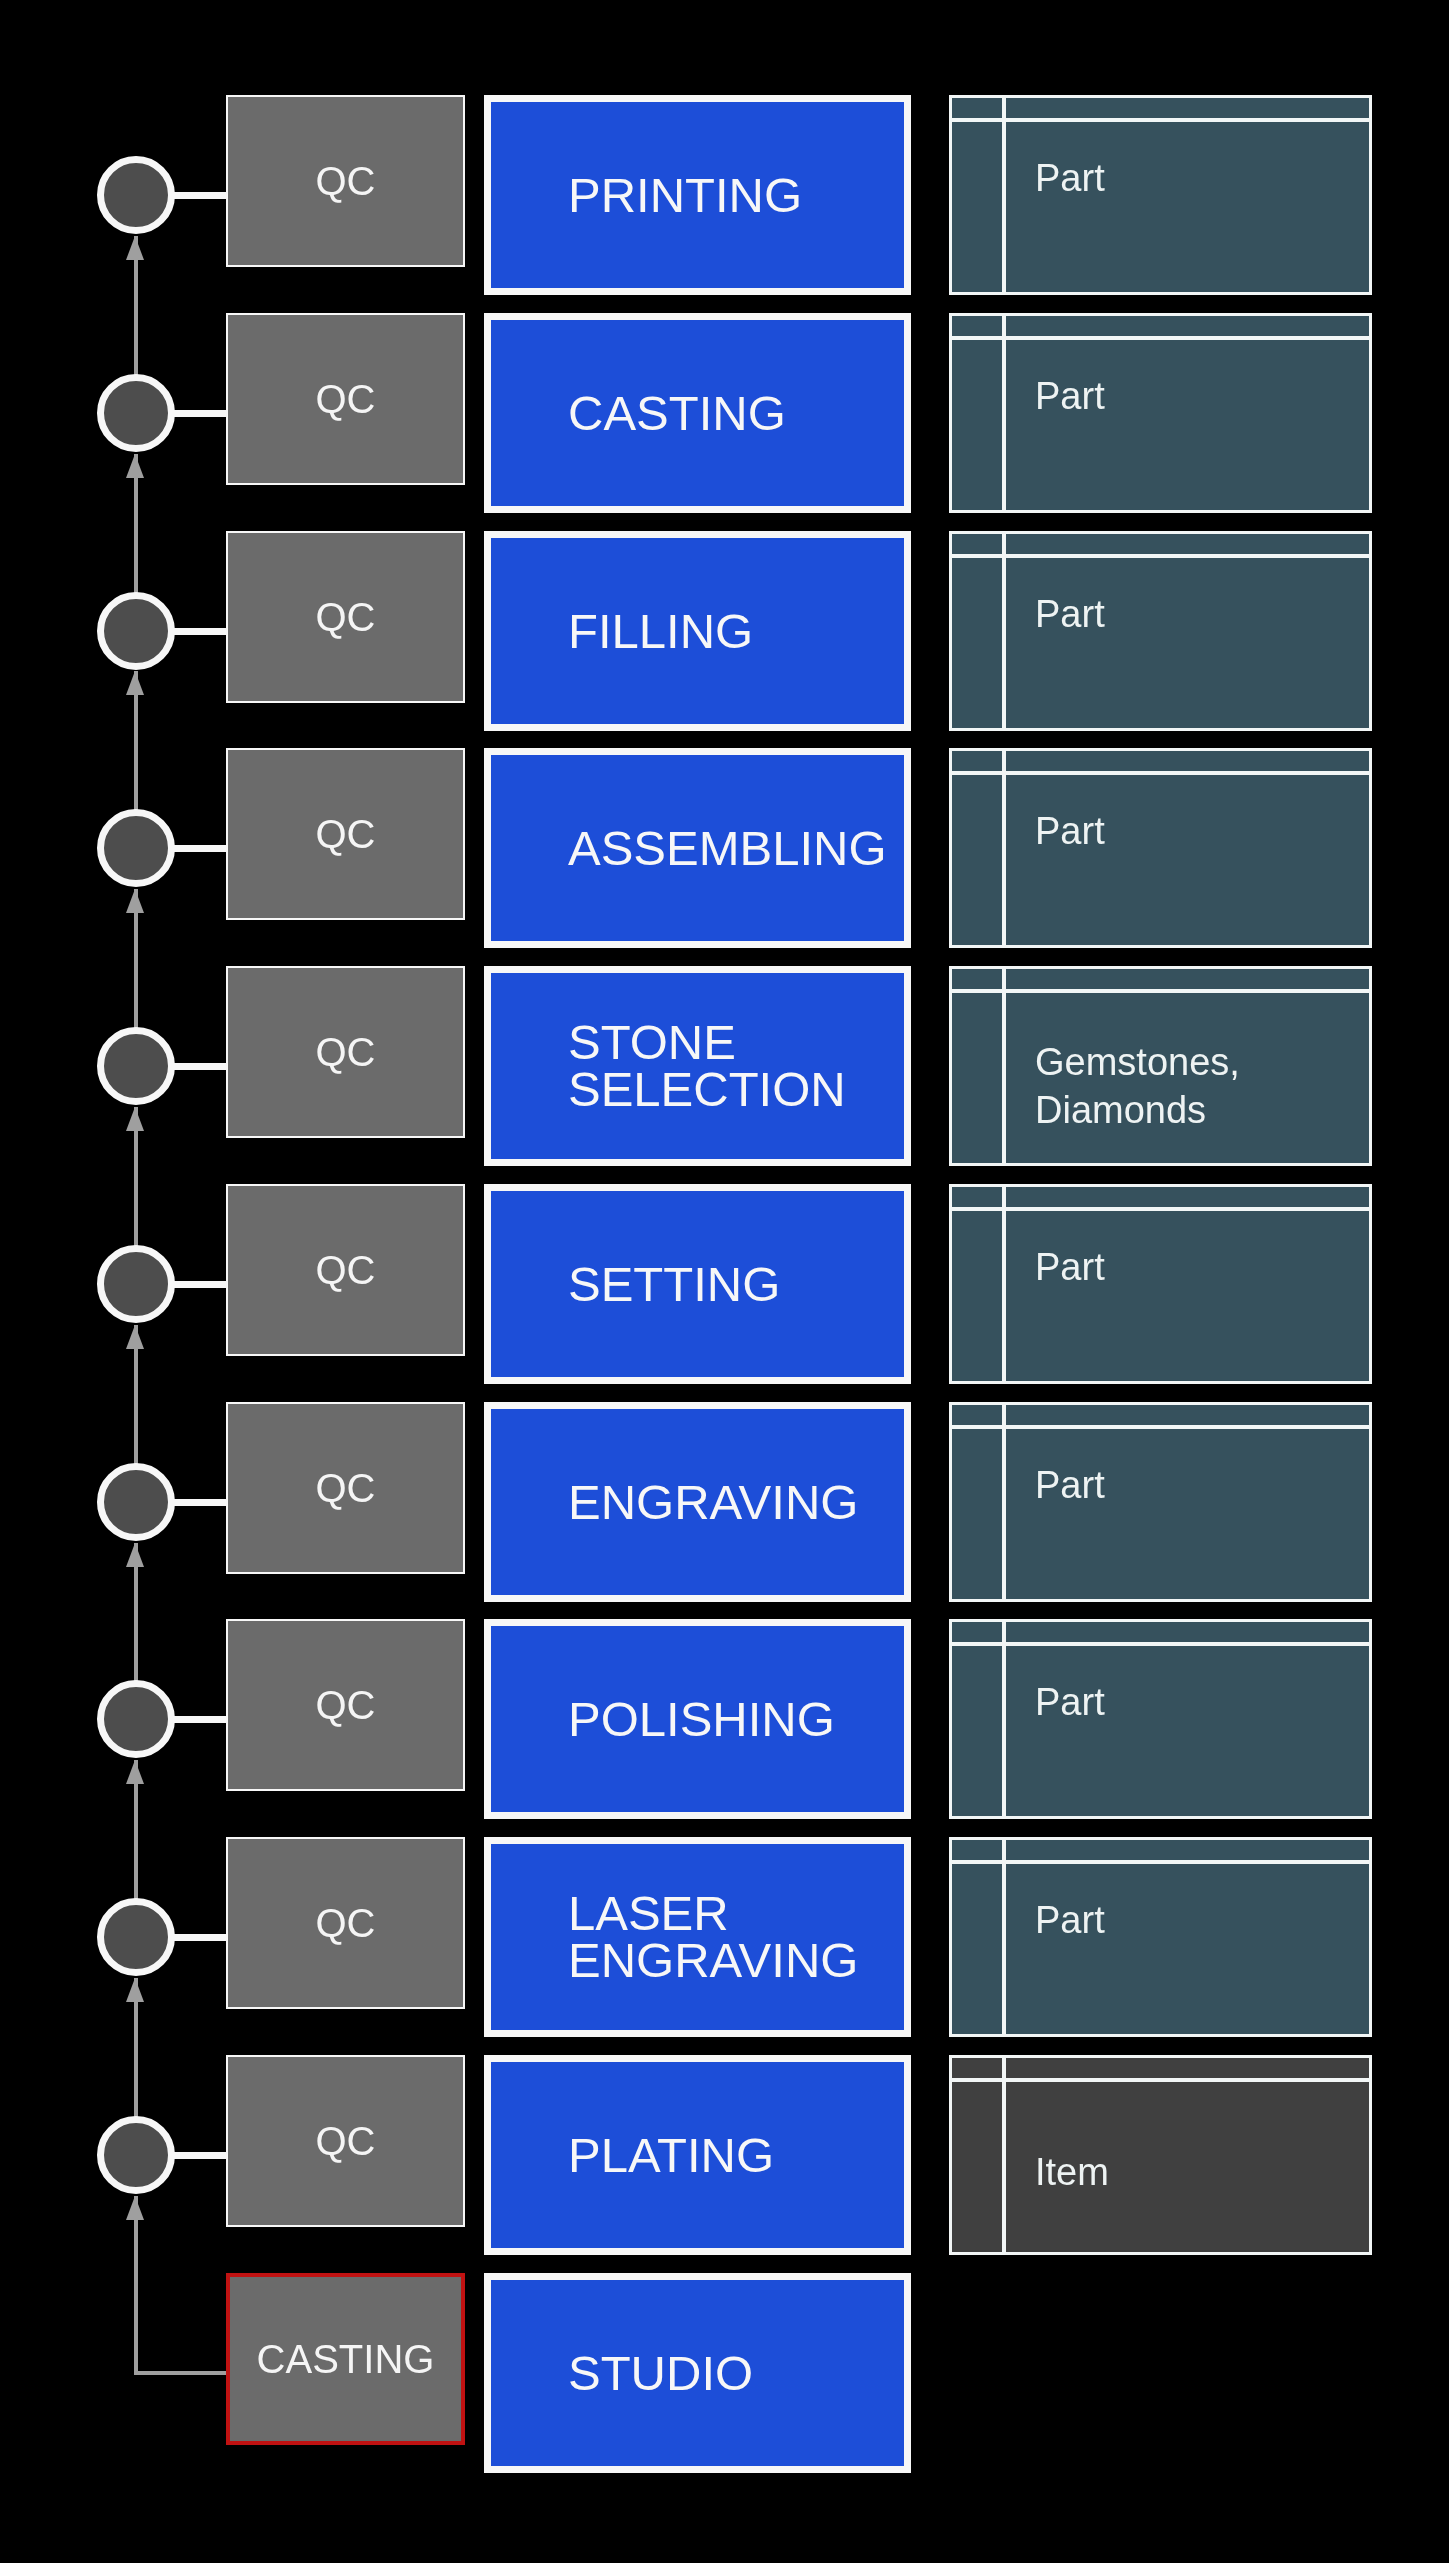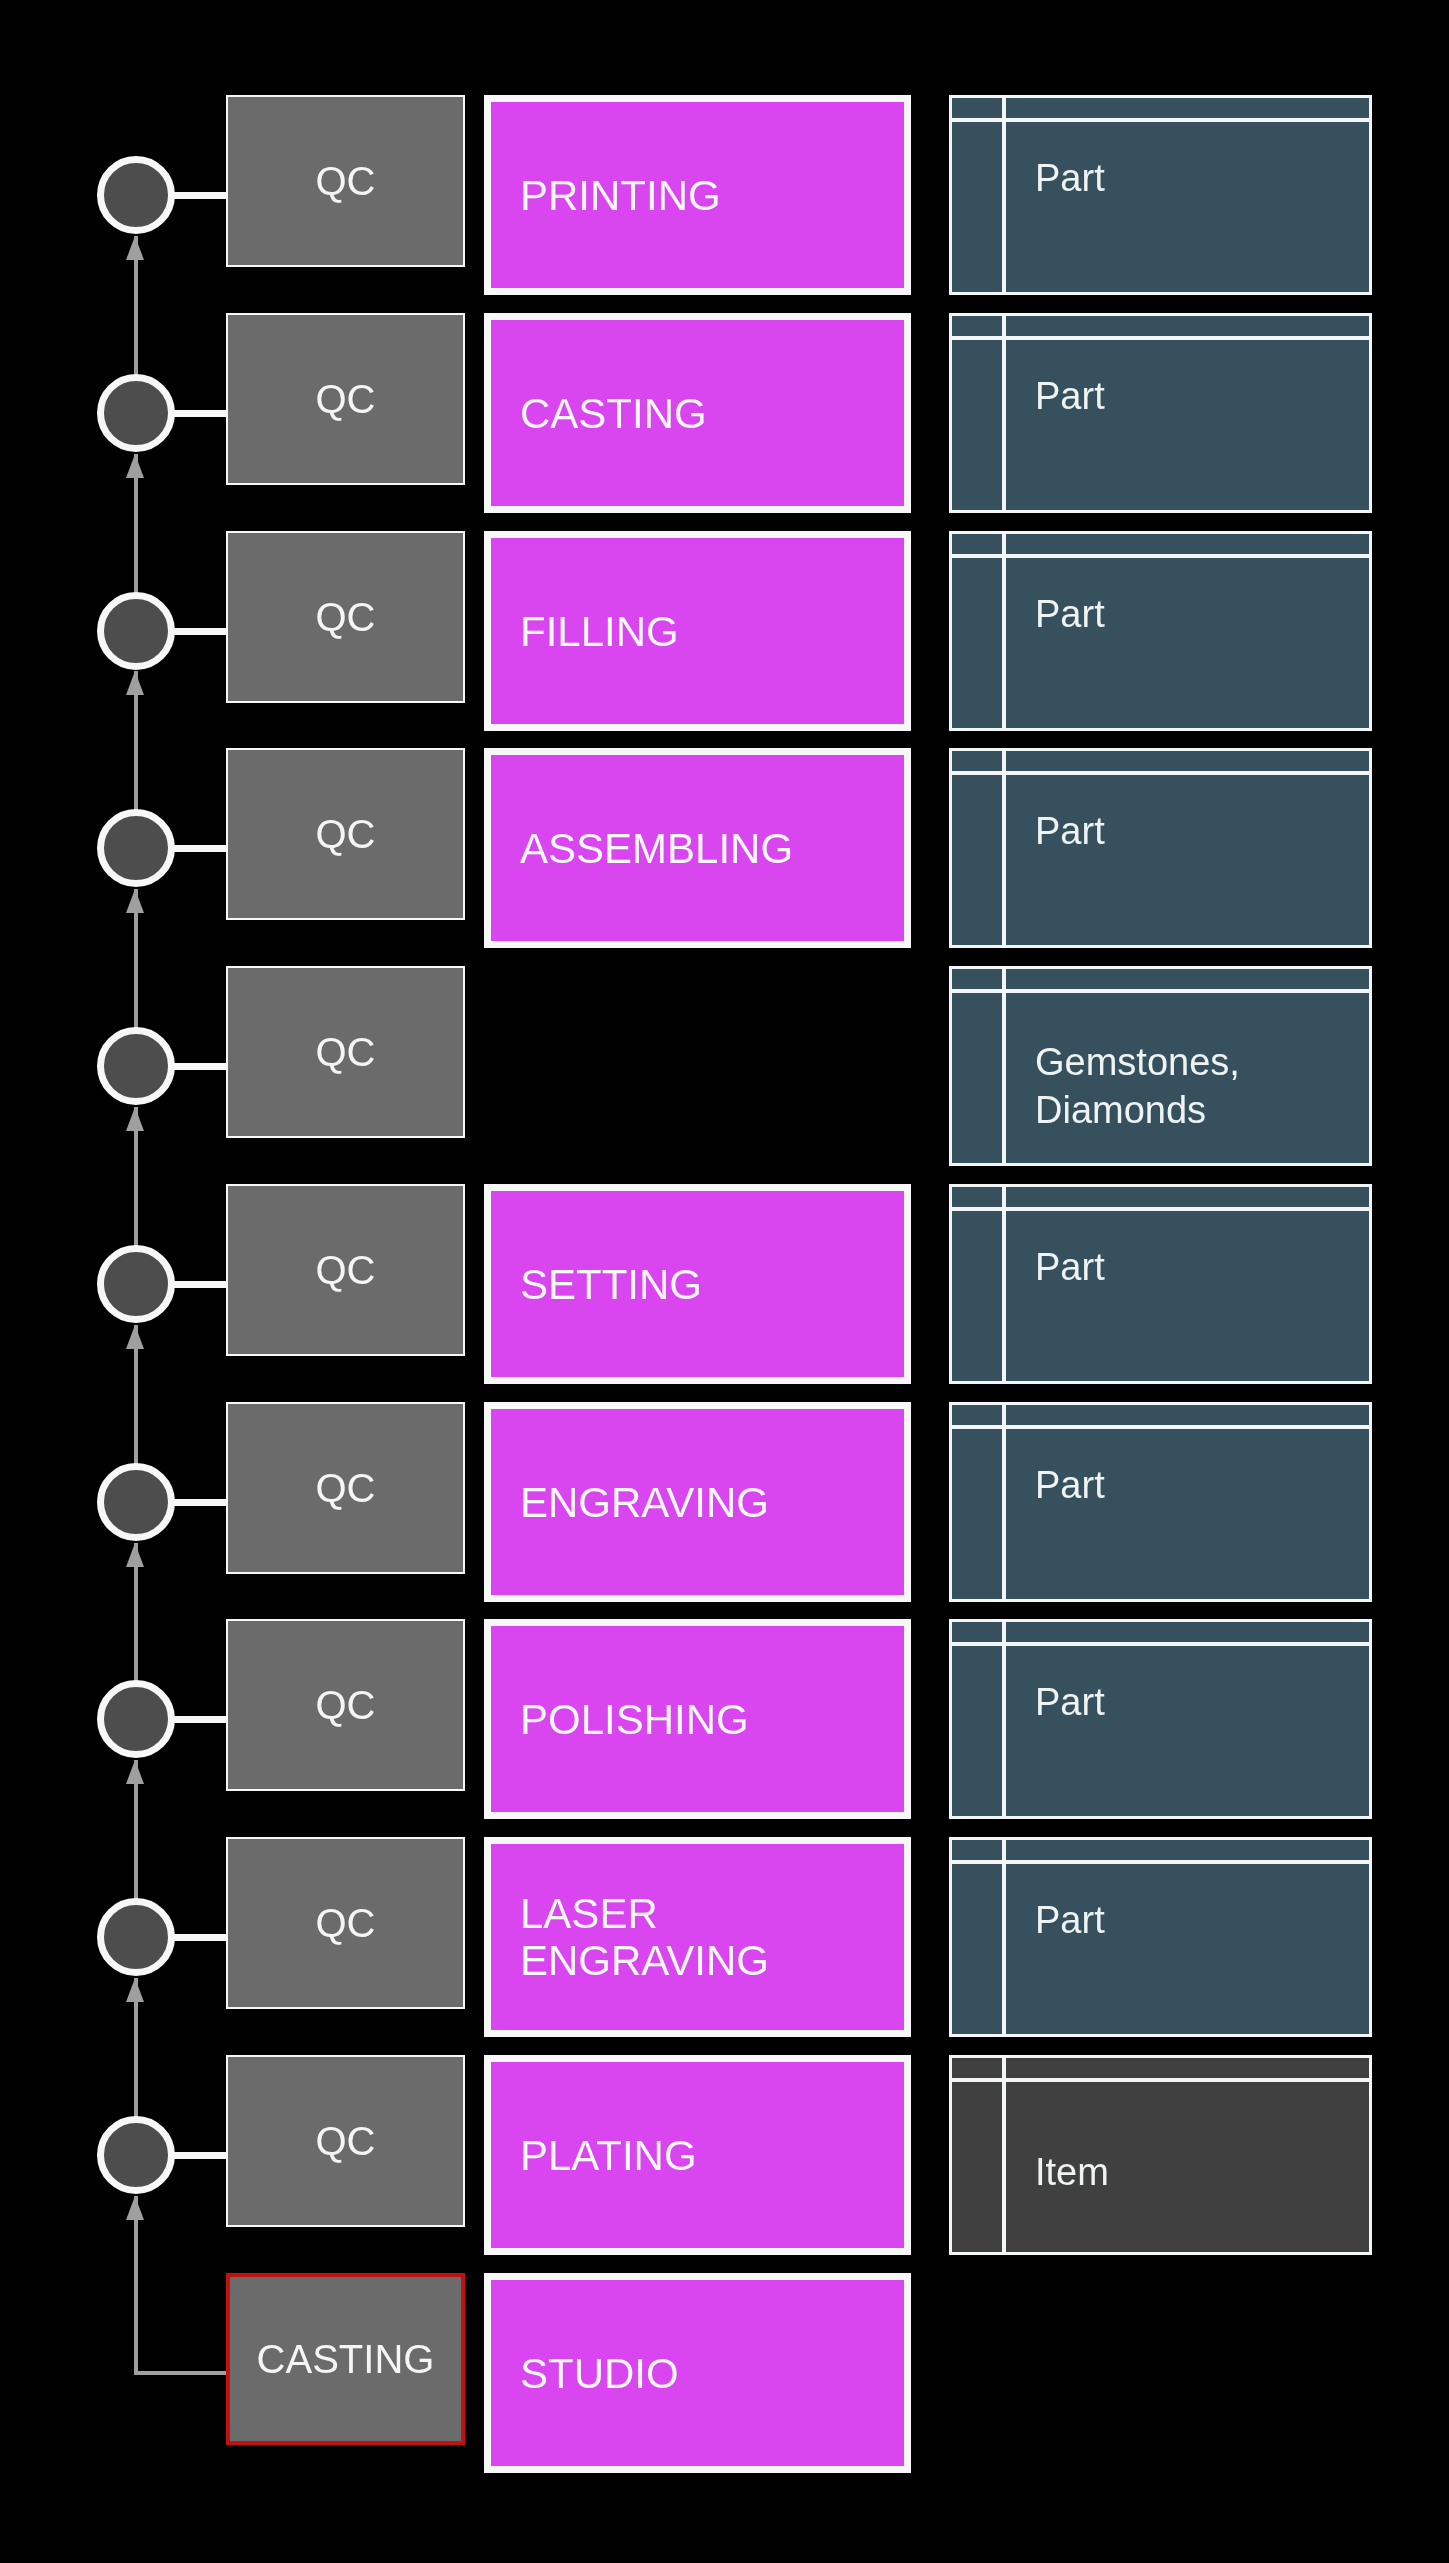--- a/index.html
+++ b/index.html
@@ -28,23 +28,23 @@
   .a0{top:236px}.a1{top:454px}.a2{top:671px}.a3{top:889px}.a4{top:1107px}
   .a5{top:1325px}.a6{top:1543px}.a7{top:1760px}.a8{top:1978px}.a9{top:2196px}
 
   
   .qcbox{position:absolute;left:226px;top:0;width:239px;height:172px;background:#6b6b6b;
          border:2.6px solid #f7f7f7;box-sizing:border-box;display:flex;align-items:center;
          justify-content:center;color:#f5f5f5;font-size:40px;z-index:2;}
   .qcbox.accept{border:4.3px solid #c11212;}
 
   
-  .midbox{position:absolute;left:484px;top:0;width:427px;height:200px;background:#d946ef;
+  .midbox{position:absolute;left:484px;top:0;width:427px;height:200px;background:#1d4ed8;
           border:7px solid #f7f7f7;box-sizing:border-box;display:flex;align-items:center;
-          color:#f7f7f7;font-size:42px;line-height:47px;z-index:2;}
+          color:#f7f7f7;font-size:49px;line-height:47px;z-index:2;padding-left:48px;}
   .midbox span{white-space:pre-line;padding-left:29px;display:block;}
 
   
   .rbox{position:absolute;left:932px;top:0;width:423px;height:200px;background:#36515d;
         border:3.5px solid #f2f6f6;box-sizing:border-box;z-index:2;margin-left:17px;}
   .rbox.gold{background:#404040;}
   .rbox .hline{position:absolute;left:0;right:0;top:20px;height:3.5px;background:#f2f6f6;}
   .rbox .vline{position:absolute;left:50px;top:0;bottom:0;width:3.5px;background:#f2f6f6;}
   .rtext{position:absolute;left:83px;right:7px;color:#eef3f3;font-size:38px;line-height:45px;white-space:pre-line;}
   .rtext.single{top:58px;}
@@ -141,20 +141,24 @@
       <div class="rtext single">Part</div>
     </div>
   </div>
 
   <div class="row r4">
     <div class="node"></div>
     <div class="hconn"></div>
     <div class="qcbox">
         <span>QC</span>
       </div>
+    <div class="midbox">
+        <span>STONE
+SELECTION</span>
+      </div>
     <div class="rbox">
       <div class="hline"></div>
       <div class="vline"></div>
       <div class="rtext two">Gemstones,
 Diamonds</div>
     </div>
   </div>
 
   <div class="row r5">
     <div class="node"></div>

